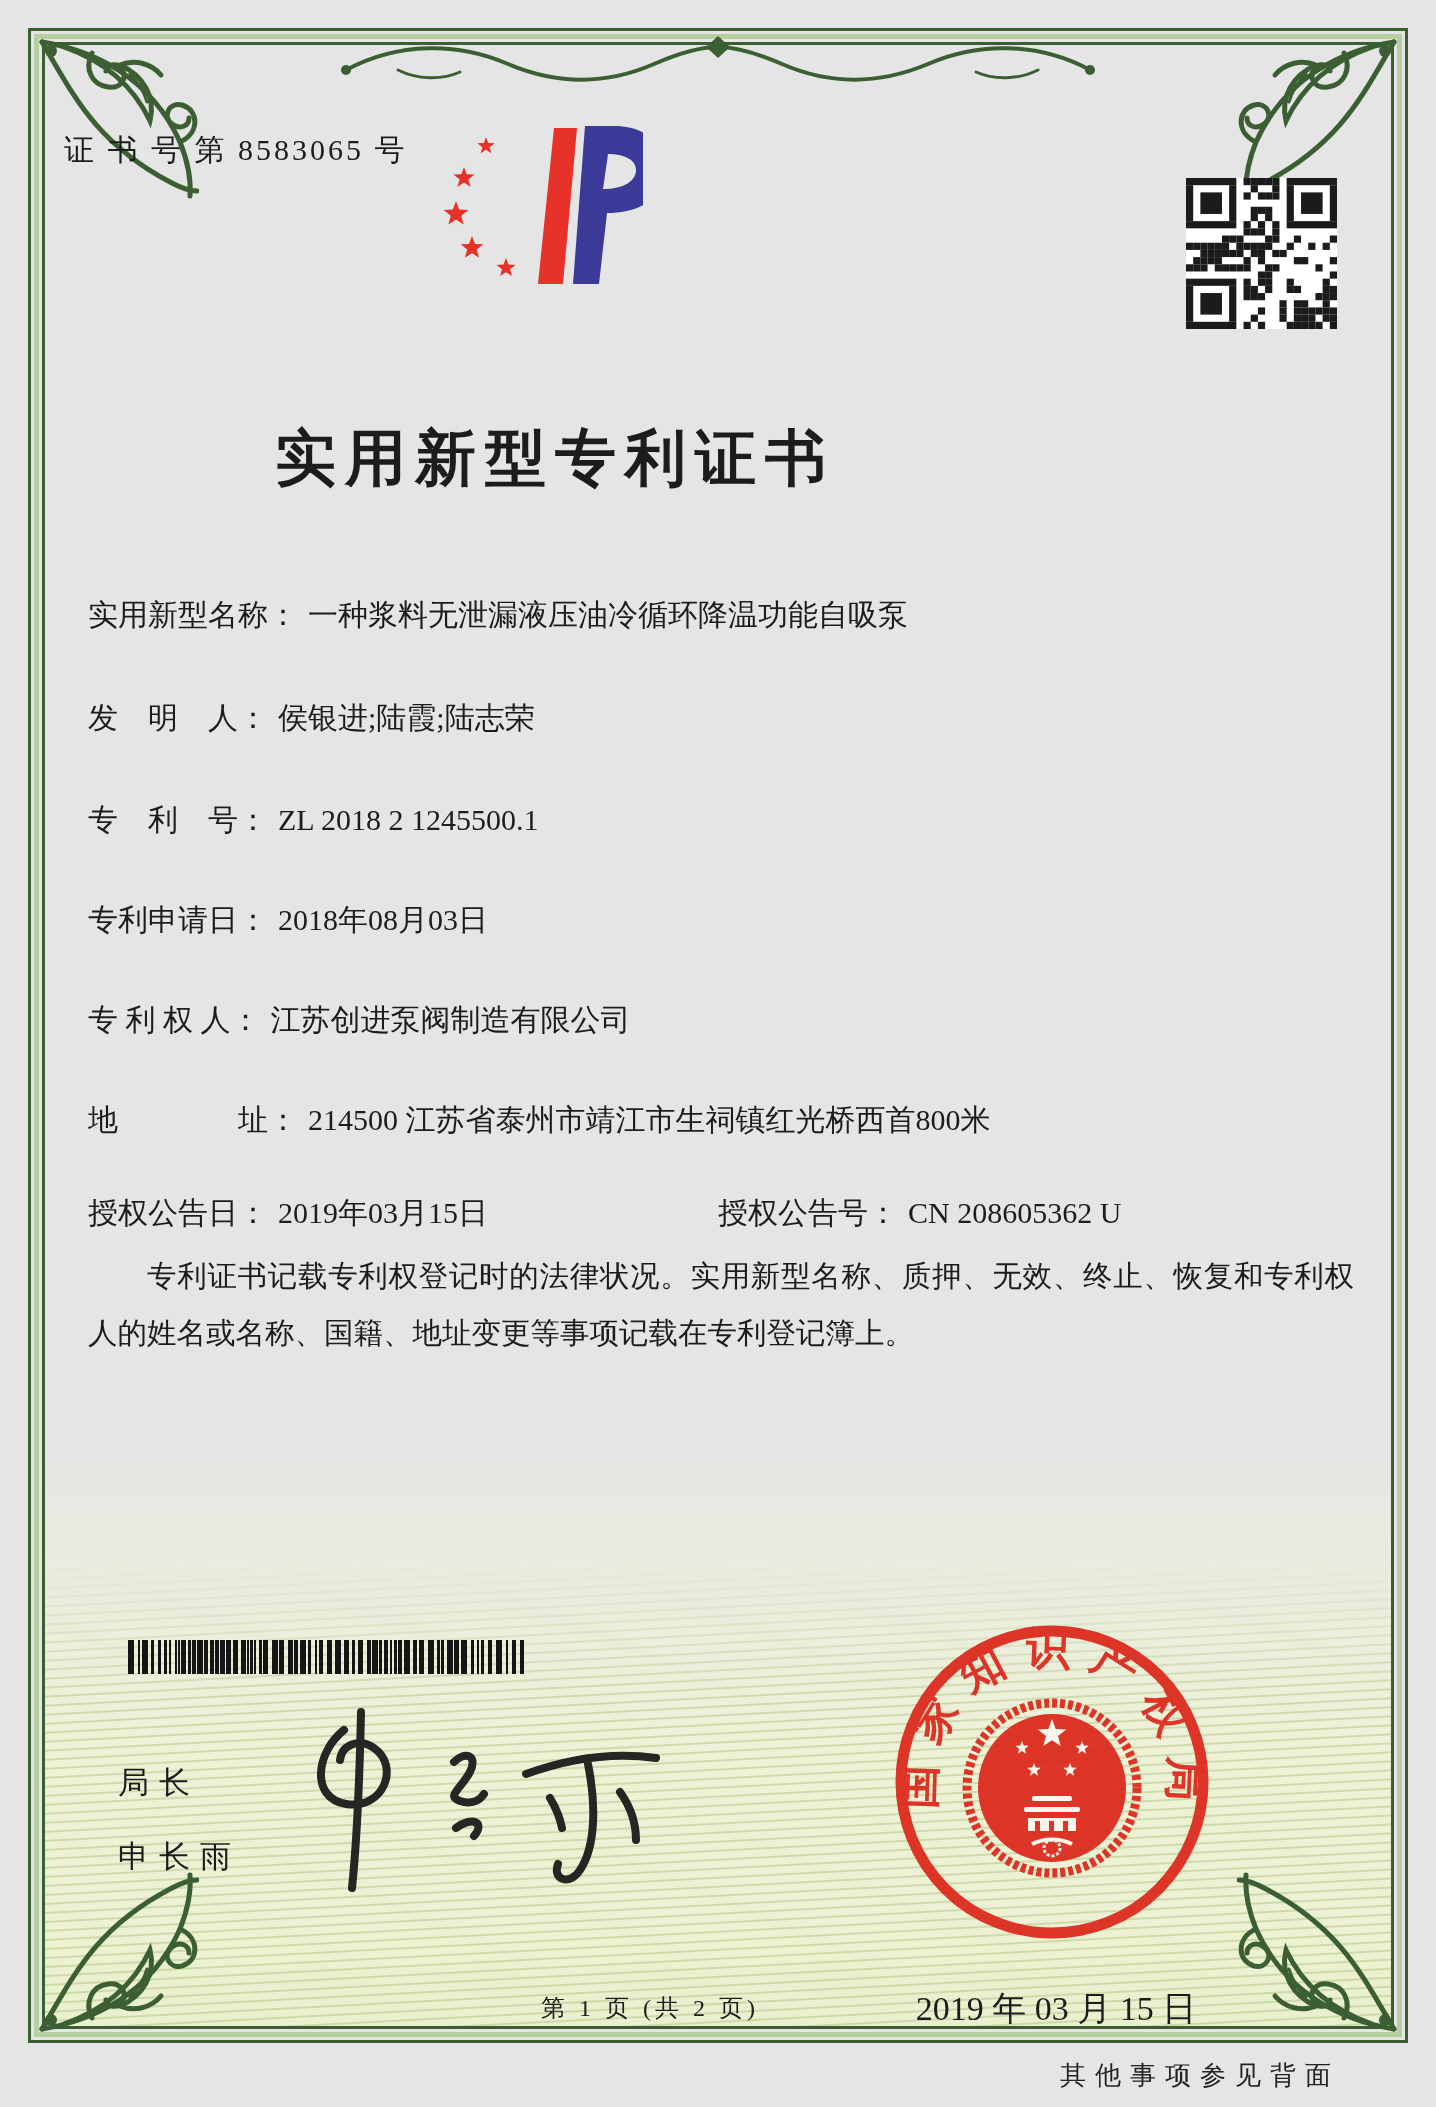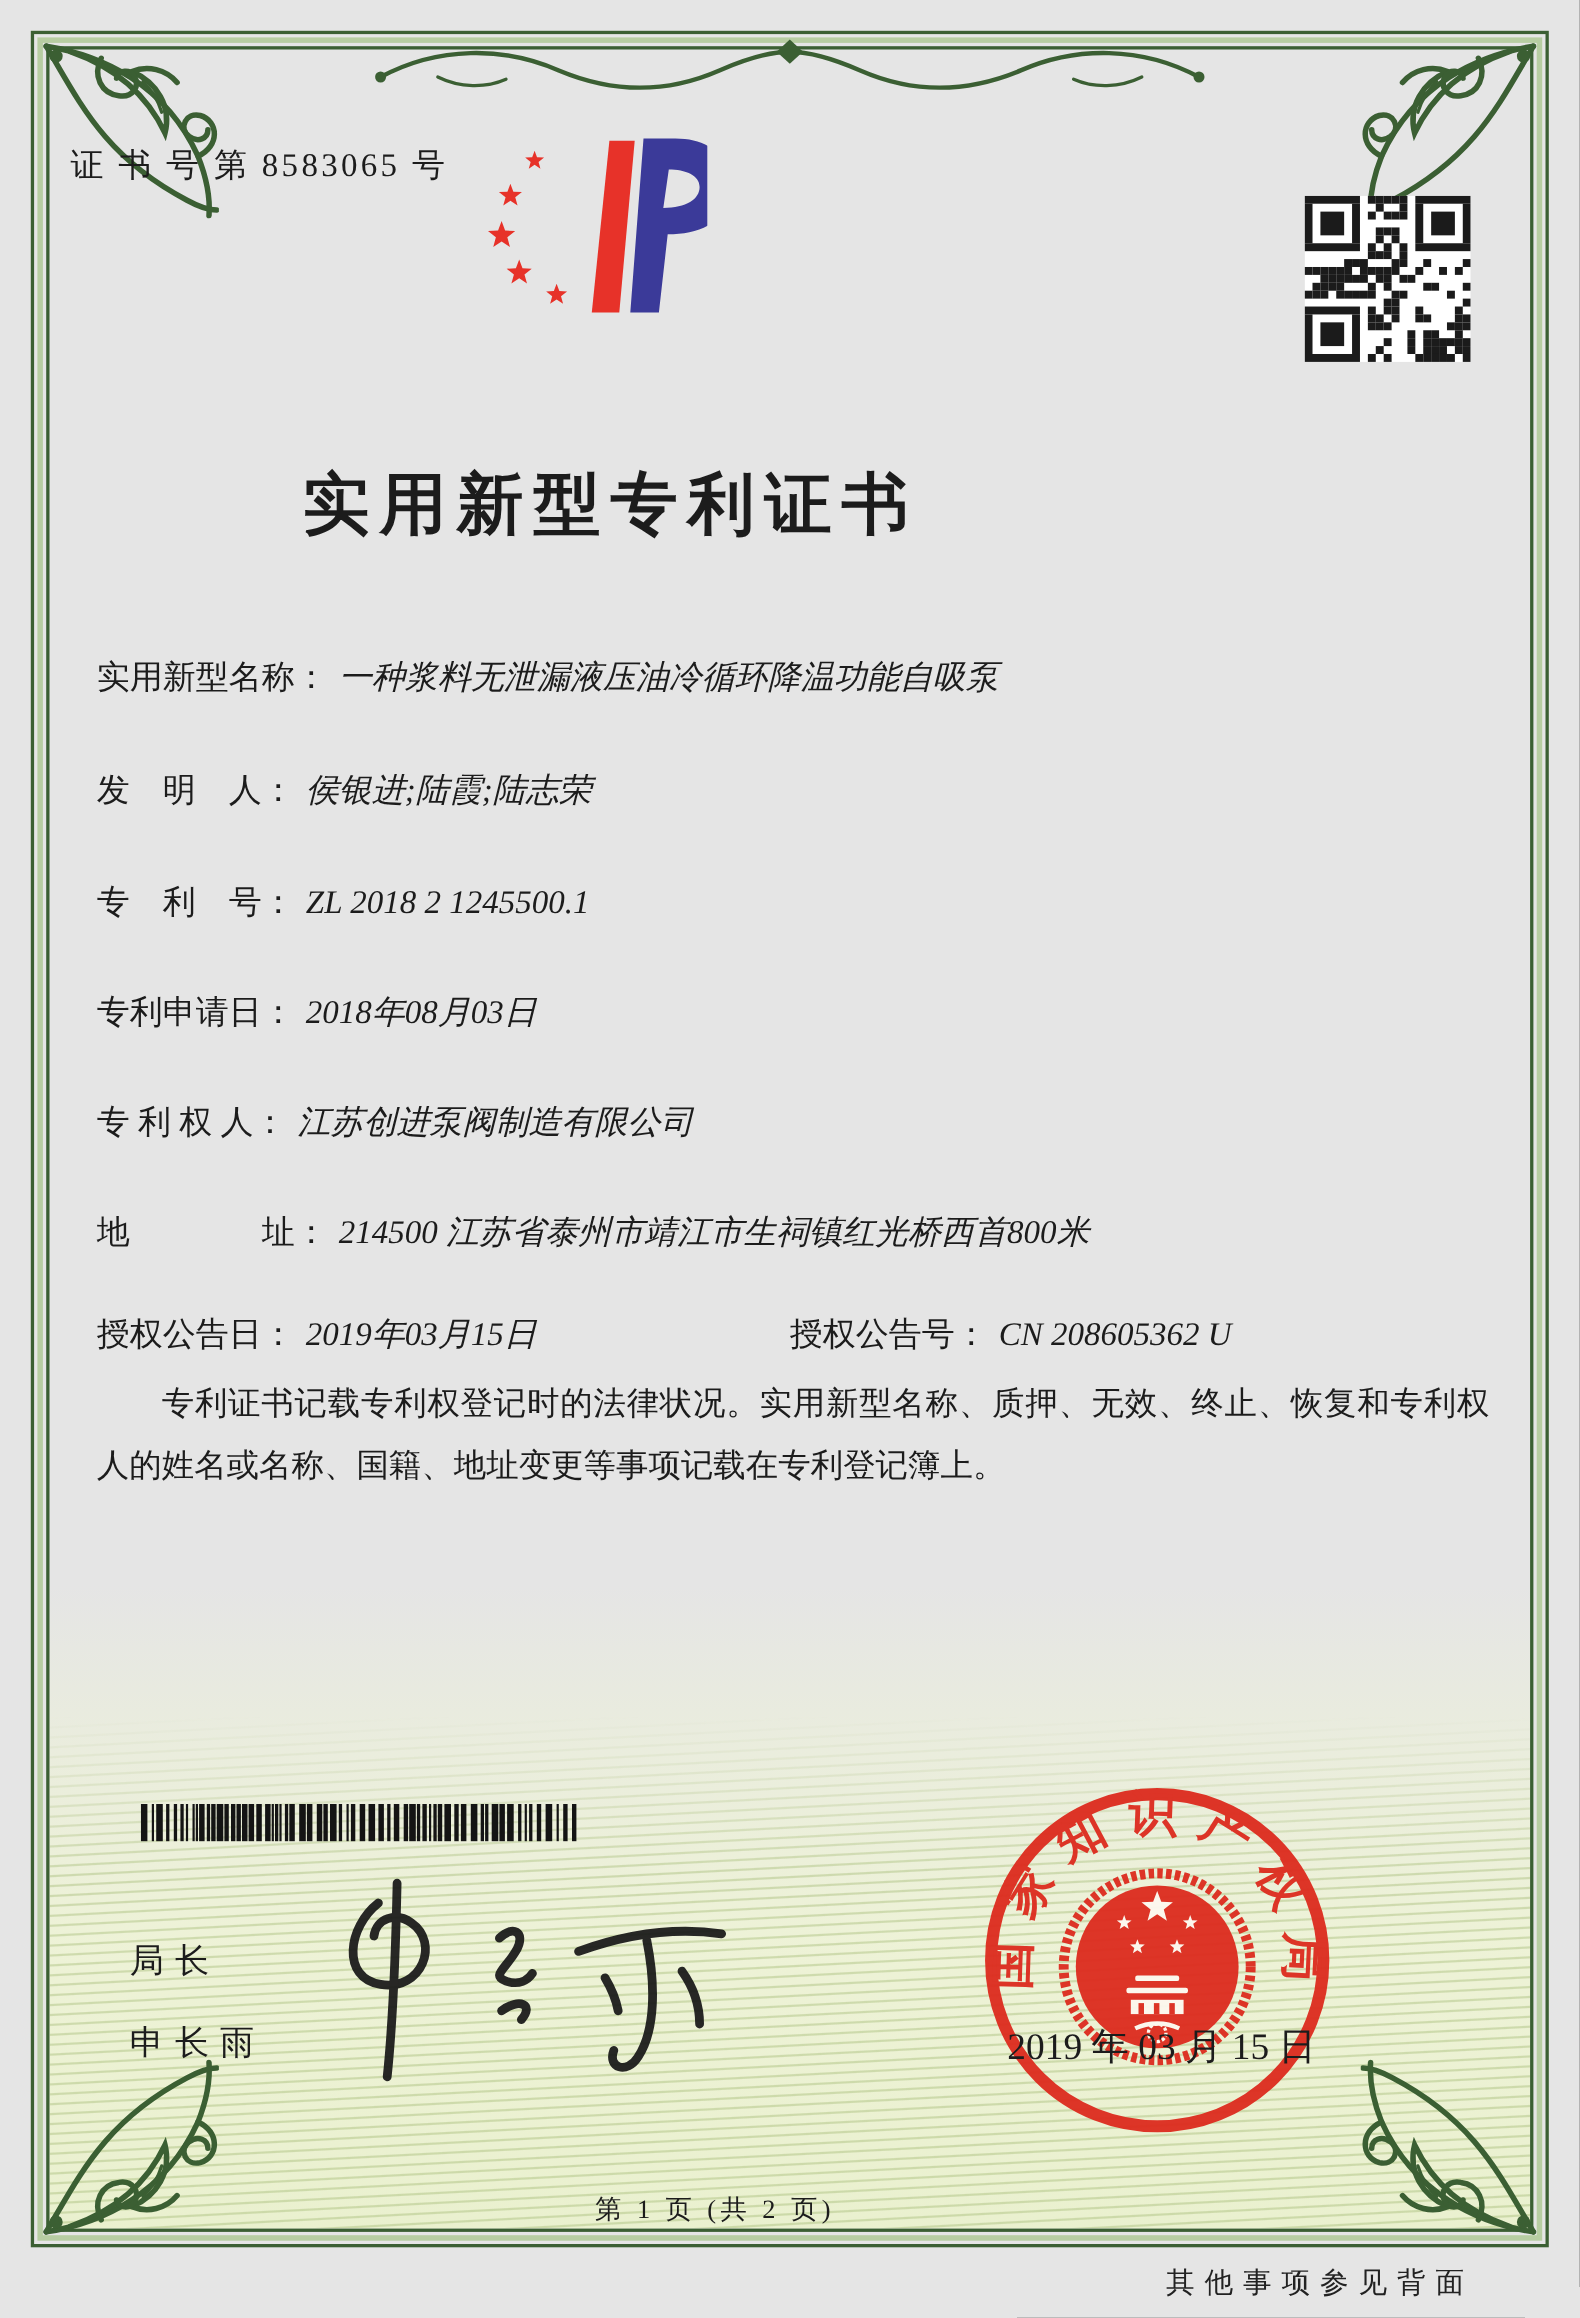--- a/index.html
+++ b/index.html
@@ -34,34 +34,34 @@
     mask-image:linear-gradient(180deg,transparent 0%,#000 30%,#000 100%);
   }
   
   .certno{position:absolute;left:64px;top:130px;font-size:30px;letter-spacing:3px;z-index:2;}
   .title{
     position:absolute;left:225px;top:418px;width:660px;text-align:center;
     font-size:61px;font-weight:700;letter-spacing:9px;z-index:2;
   }
   .frow{position:absolute;left:88px;font-size:30px;white-space:nowrap;z-index:2;}
   .flab{display:inline-block;text-align:right;}
-  .fval{margin-left:10px;font-style:italic;}
+  .fval{margin-left:10px;}
   .grant-right{position:absolute;left:630px;top:0;}
   .body{
     position:absolute;left:88px;top:1248px;width:1266px;z-index:2;
     font-size:29.5px;line-height:57px;text-align:justify;
   }
   .body p{margin:0;text-indent:2em;}
   .barcode{position:absolute;left:128px;top:1640px;z-index:2;}
   .director{position:absolute;left:118px;z-index:2;font-size:31px;letter-spacing:10px;white-space:nowrap;}
   .d1{top:1762px;}
   .d2{top:1836px;}
   .sig{position:absolute;left:258px;top:1700px;z-index:2;}
   .seal{position:absolute;left:882px;top:1612px;z-index:2;opacity:.95;}
-  .sealdate{position:absolute;left:886px;top:1838px;width:340px;text-align:center;font-size:34px;z-index:3;white-space:nowrap;}
+  .sealdate{position:absolute;left:886px;top:1986px;width:340px;text-align:center;font-size:34px;z-index:3;white-space:nowrap;}
   .pageinfo{position:absolute;left:0;top:1992px;width:1300px;text-align:center;font-size:24px;letter-spacing:4px;z-index:2;}
   .backnote{position:absolute;left:0;top:2058px;width:1340px;text-align:right;font-size:26px;letter-spacing:9px;z-index:2;color:#222;}
   .logo{position:absolute;left:428px;top:116px;z-index:2;}
   .qr{position:absolute;left:1186px;top:178px;z-index:2;}
 </style>
 </head>
 <body>
 
 <div class="page">
 

